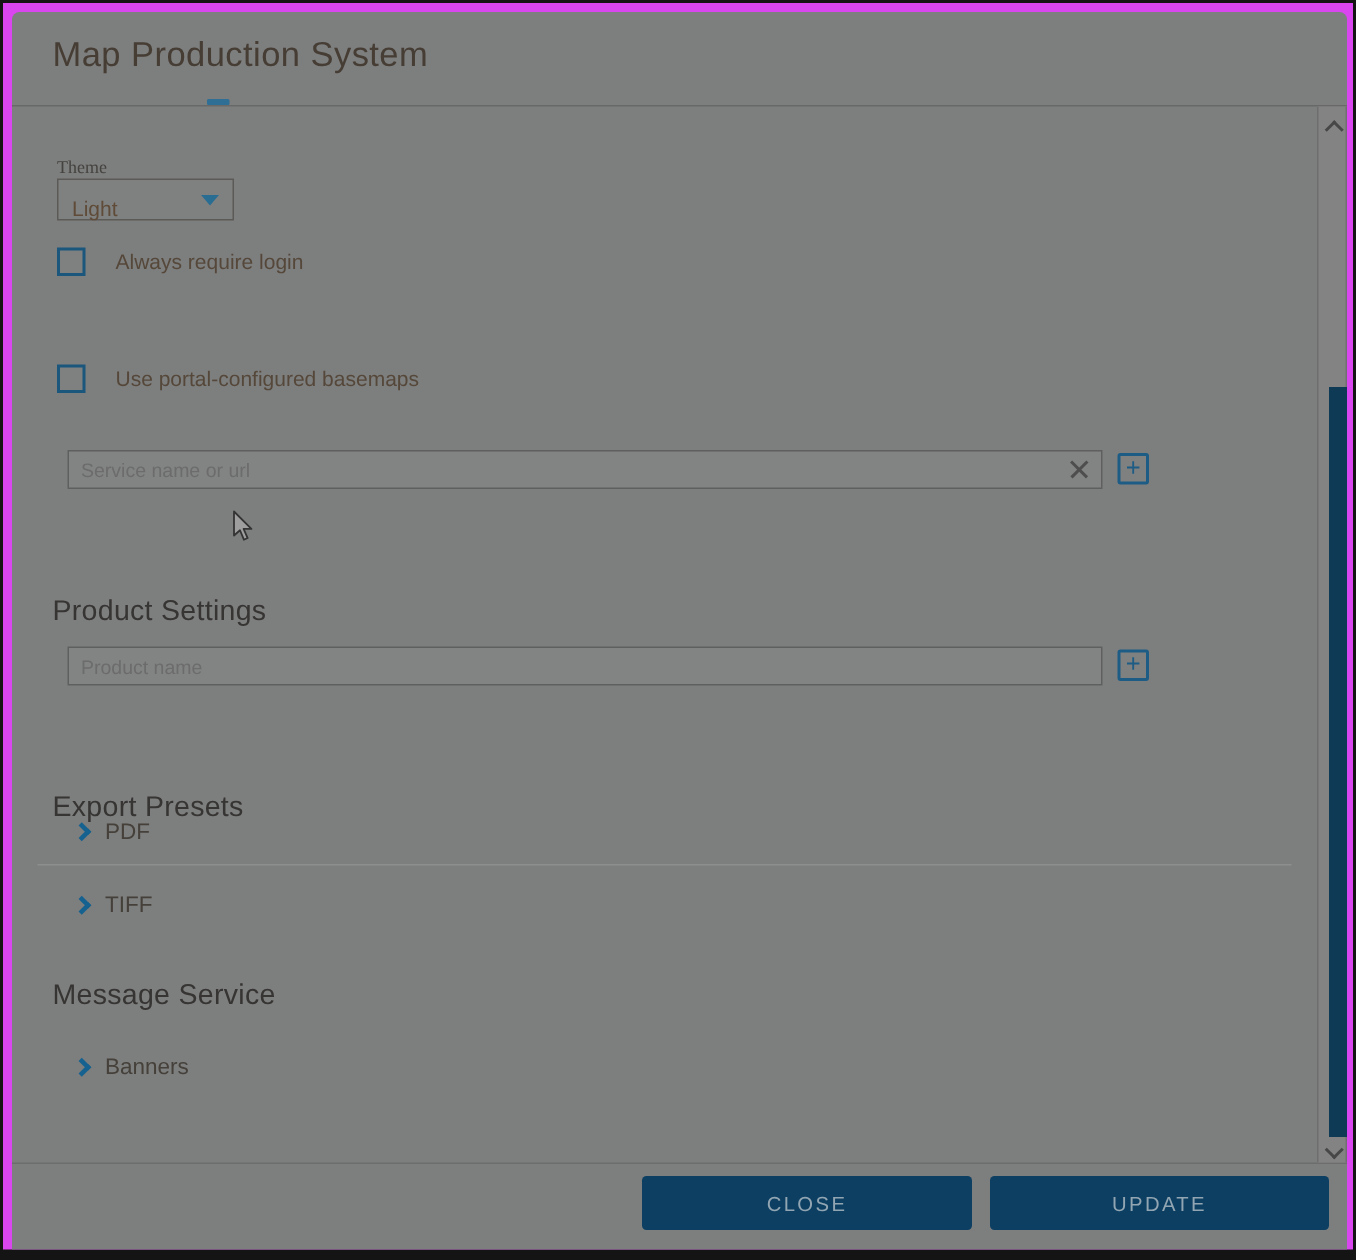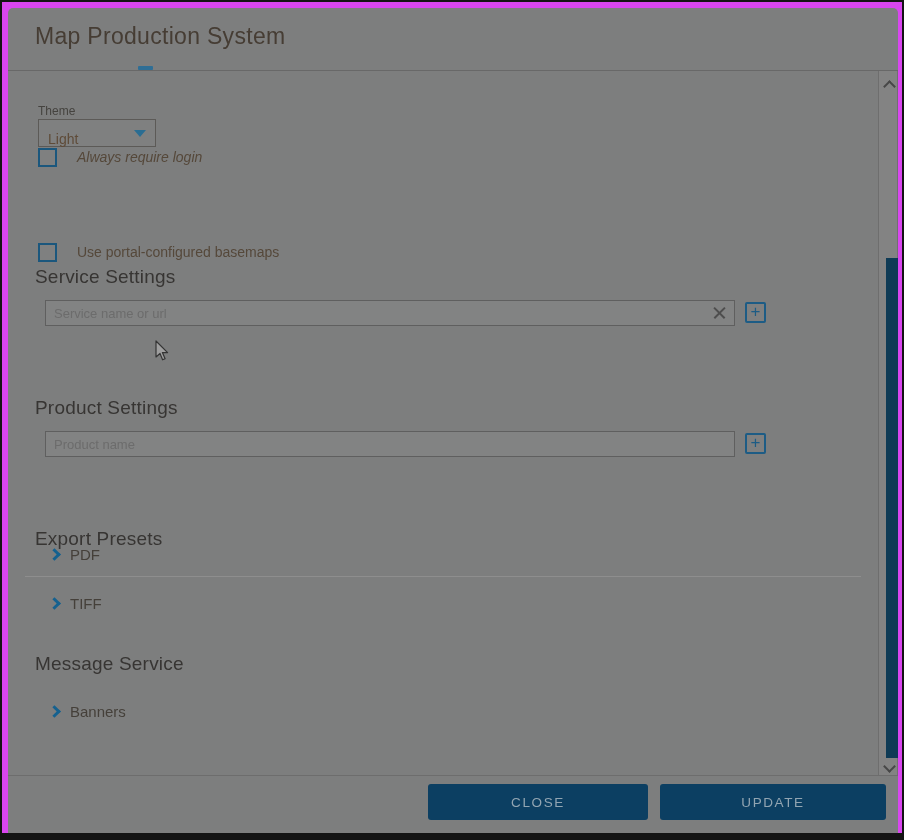--- a/index.html
+++ b/index.html
@@ -15,31 +15,31 @@
     background:#7d7e7e;border-radius:5px 5px 0 0;overflow:hidden;
   }
   
   .dialog-title{
     position:absolute;left:27px;top:15px;
     font-size:23px;font-weight:400;color:#463d34;letter-spacing:.3px;
   }
   .header-divider{position:absolute;left:0;top:62px;width:100%;height:1px;background:#686868;}
   .scrolled-sliver{position:absolute;left:130px;top:58px;width:15px;height:4px;background:#2f6e95;border-radius:1px;}
   
-  .theme-label{position:absolute;left:30px;top:96px;font-size:12px;color:#45433f;}
+  .theme-label{position:absolute;left:30px;top:96px;font-size:12px;color:#45433f;font-family:Liberation Serif, serif;}
   .theme-select{
     position:absolute;left:30px;top:111px;width:118px;height:28px;box-sizing:border-box;
     border:1px solid #5c5a57;display:flex;align-items:center;justify-content:space-between;
     padding:0 9px;cursor:default;background:rgba(255,255,255,0.02);
   }
   .theme-select-value{font-size:14px;color:#5f4b38;margin-top:12px;}
   .caret-down{width:0;height:0;border-left:6px solid transparent;border-right:6px solid transparent;border-top:7px solid #2a6d92;}
   
   .check-row{position:absolute;left:30px;display:flex;align-items:center;gap:20px;height:18px;}
-  .check-row.r1{top:140px;font-style:italic;}
+  .check-row.r1{top:157px;}
   .check-row.r2{top:199px;margin-top:36px;}
   .checkbox{width:15px;height:15px;border:2px solid #1b577d;background:rgba(255,255,255,0.02);}
   .check-label{font-size:14px;color:#55483a;}
   
   .section-heading{position:absolute;left:27px;font-size:19px;font-weight:400;color:#373533;letter-spacing:.2px;}
   .h-service{top:258px;}
   .h-product{top:389px;}
   .h-export{top:488px;margin-top:32px;}
   .h-message{top:645px;}
   
@@ -115,21 +115,20 @@
 
     <div class="check-row r1">
       <span class="checkbox"></span>
       <span class="check-label">Always require login</span>
     </div>
     <div class="check-row r2">
       <span class="checkbox"></span>
       <span class="check-label">Use portal-configured basemaps</span>
     </div>
 
-    <div class="section-heading h-service">Service Settings</div>
     <div class="input-wrap iw-service">
       <input class="text-input" type="text" placeholder="Service name or url" style="">
       <span class="clear-icon"></span>
     </div>
     <div class="add-button ab-service">+</div>
 
     <div class="section-heading h-product">Product Settings</div>
     <div class="input-wrap iw-product">
       <input class="text-input" type="text" style="padding-right: 8px;" placeholder="Product name">
     </div>

